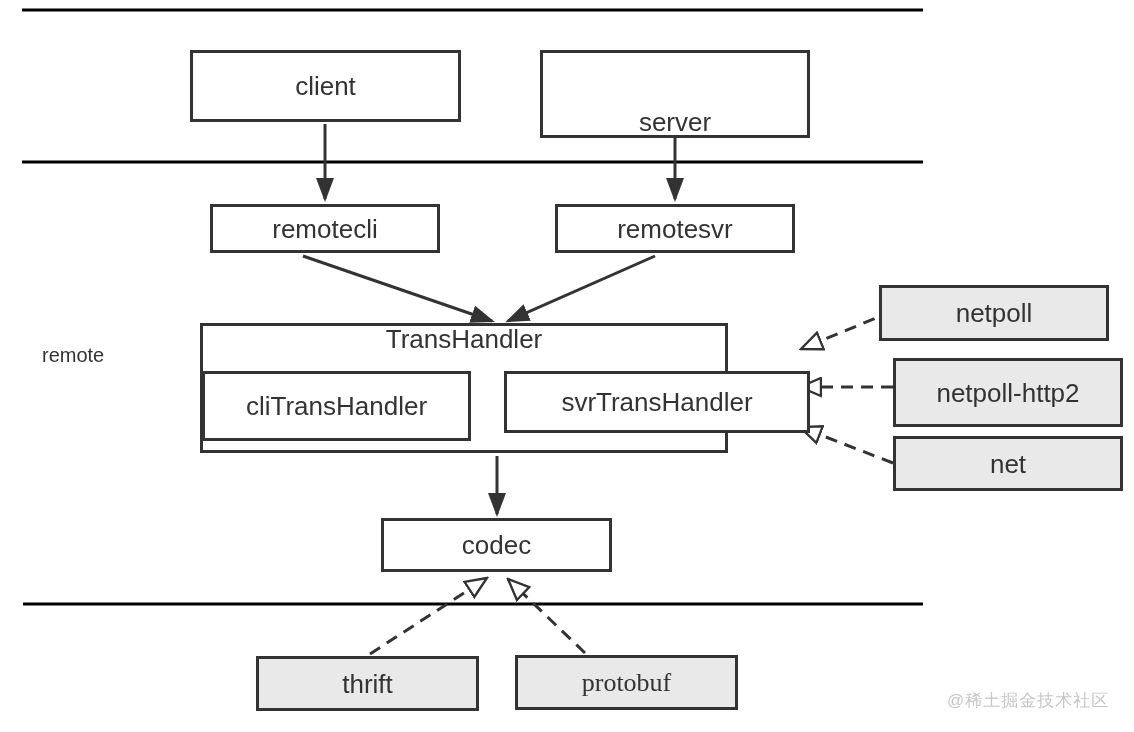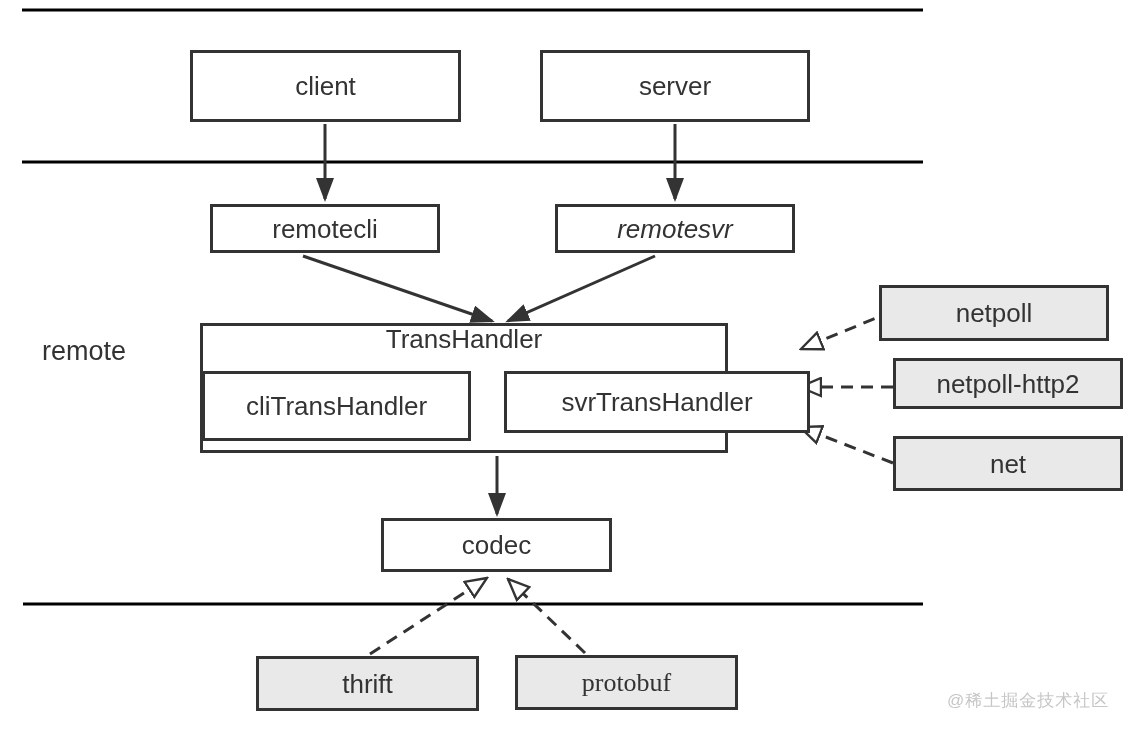--- a/index.html
+++ b/index.html
@@ -20,34 +20,34 @@
   .rule{stroke:var(--rule);stroke-width:3;}
   .mk-fill{fill:var(--ink);stroke:none;}
   .mk-open{fill:#ffffff;stroke:var(--ink);stroke-width:0.8;}
   .node{
     position:absolute;box-sizing:border-box;border:3px solid var(--ink);
     background:var(--node-fill);display:flex;align-items:center;justify-content:center;
     font-size:26px;line-height:1;white-space:nowrap;
   }
   .node--impl{background:var(--impl-fill);}
   #n-client{left:190px;top:50px;width:271px;height:72px;}
-  #n-server{left:540px;top:50px;width:270px;height:72px;}
+  #n-server{left:540px;top:50px;width:270px;height:88px;align-items:flex-end;}
   #n-remotecli{left:210px;top:204px;width:230px;height:49px;}
-  #n-remotesvr{left:555px;top:204px;width:240px;height:49px;font-style:italic;}
+  #n-remotesvr{left:555px;top:204px;width:240px;height:49px;}
   #n-transhandler{left:200px;top:323px;width:528px;height:130px;align-items:flex-start;padding-top:0;}
   #n-clith{left:202px;top:371px;width:269px;height:70px;}
   #n-svrth{left:504px;top:371px;width:306px;height:62px;text-align:center;}
   #n-codec{left:381px;top:518px;width:231px;height:54px;}
   #n-netpoll{left:879px;top:285px;width:230px;height:56px;}
-  #n-netpollhttp2{left:893px;top:358px;width:230px;height:51px;}
+  #n-netpollhttp2{left:893px;top:358px;width:230px;height:69px;}
   #n-net{left:893px;top:436px;width:230px;height:55px;text-align:right;}
   #n-thrift{left:256px;top:656px;width:223px;height:55px;align-items:center;}
   #n-protobuf{left:515px;top:655px;width:223px;height:55px;font-family:Liberation Serif, serif;}
   .section-label{
-    position:absolute;left:42px;top:336px;font-size:27px;color:var(--ink);
+    position:absolute;left:42px;top:344px;font-size:20px;color:var(--ink);
   }
   .watermark{
     position:absolute;left:947px;top:689px;font-size:17px;color:var(--watermark);
     letter-spacing:1px;white-space:nowrap;
   }
 </style>
 </head>
 <body>
 
 <div class="stage">

